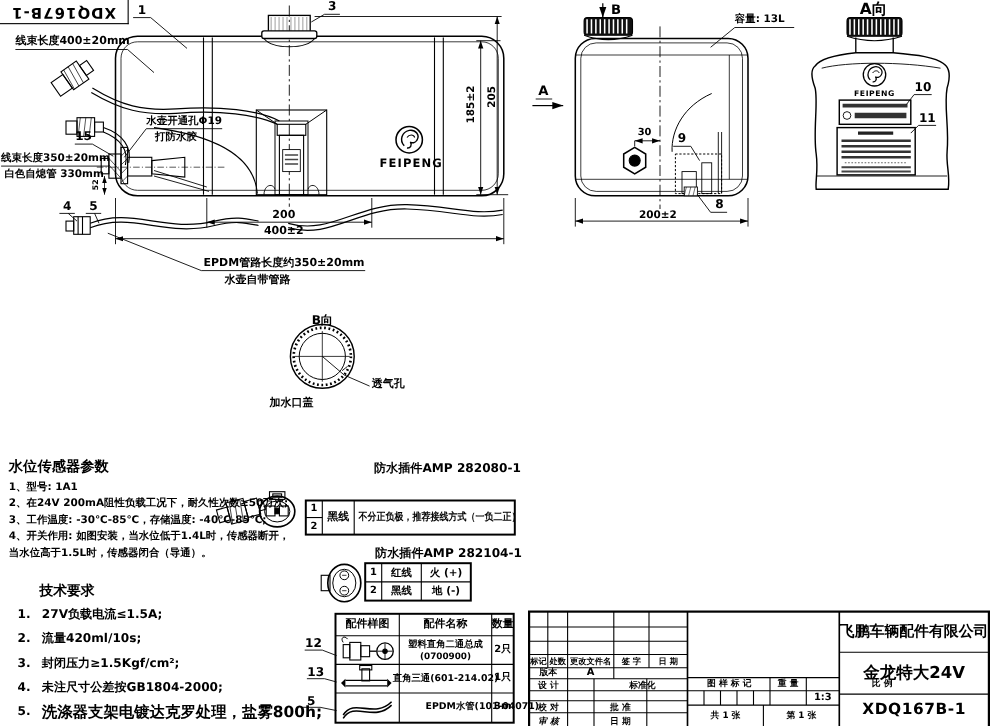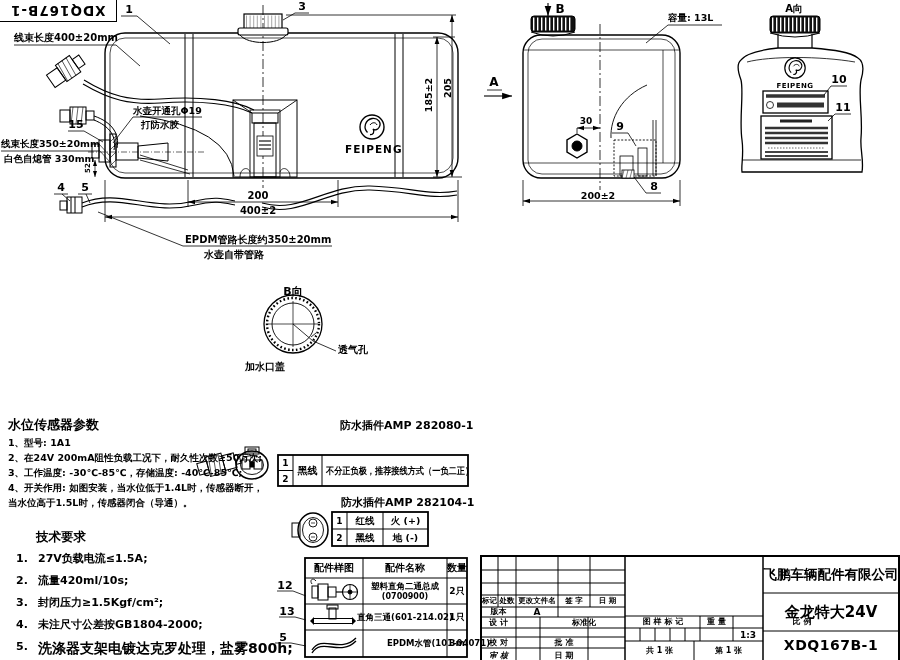--- a/index.html
+++ b/index.html
@@ -323,21 +323,21 @@
 <div class="tx" style="left:338px;top:345px;font-size:10px;">透气孔</div>
 
 <div class="tx ctr" style="left:494px;top:82px;font-size:12px;">A</div>
 <div class="tx ctr" style="left:560px;top:9px;font-size:12px;">B</div>
 <div class="tx" style="left:668px;top:13px;font-size:9.5px;">容量: 13L</div>
 <div class="tx ctr" style="left:586px;top:121px;font-size:9px;">30</div>
 <div class="tx ctr" style="left:620px;top:126px;font-size:11px;">9</div>
 <div class="tx ctr" style="left:654px;top:186px;font-size:11px;">8</div>
 <div class="tx ctr" style="left:598px;top:196px;font-size:9.5px;">200±2</div>
 
-<div class="tx ctr" style="left:794px;top:9px;font-size:10px;">A向</div>
+<div class="tx ctr" style="left:794px;top:9px;font-size:14px;">A向</div>
 <div class="tx ctr" style="left:795px;top:86px;font-size:7px;letter-spacing:0.5px;">FEIPENG</div>
 <div class="tx ctr" style="left:839px;top:79px;font-size:11px;">10</div>
 <div class="tx ctr" style="left:843px;top:107px;font-size:11px;">11</div>
 
 <div class="tx" style="left:8px;top:418px;font-size:13px;">水位传感器参数</div>
 <div class="tx" style="left:8px;top:438px;font-size:9.5px;">1、型号: 1A1</div>
 <div class="tx" style="left:8px;top:453px;font-size:9.5px;">2、在24V 200mA阻性负载工况下，耐久性次数≥50万次;</div>
 <div class="tx" style="left:8px;top:468px;font-size:9.5px;">3、工作温度: -30℃-85℃，存储温度: -40℃-85℃;</div>
 <div class="tx" style="left:8px;top:483px;font-size:9.5px;">4、开关作用: 如图安装，当水位低于1.4L时，传感器断开，</div>
 <div class="tx" style="left:8px;top:498px;font-size:9.5px;">当水位高于1.5L时，传感器闭合（导通）。</div>

